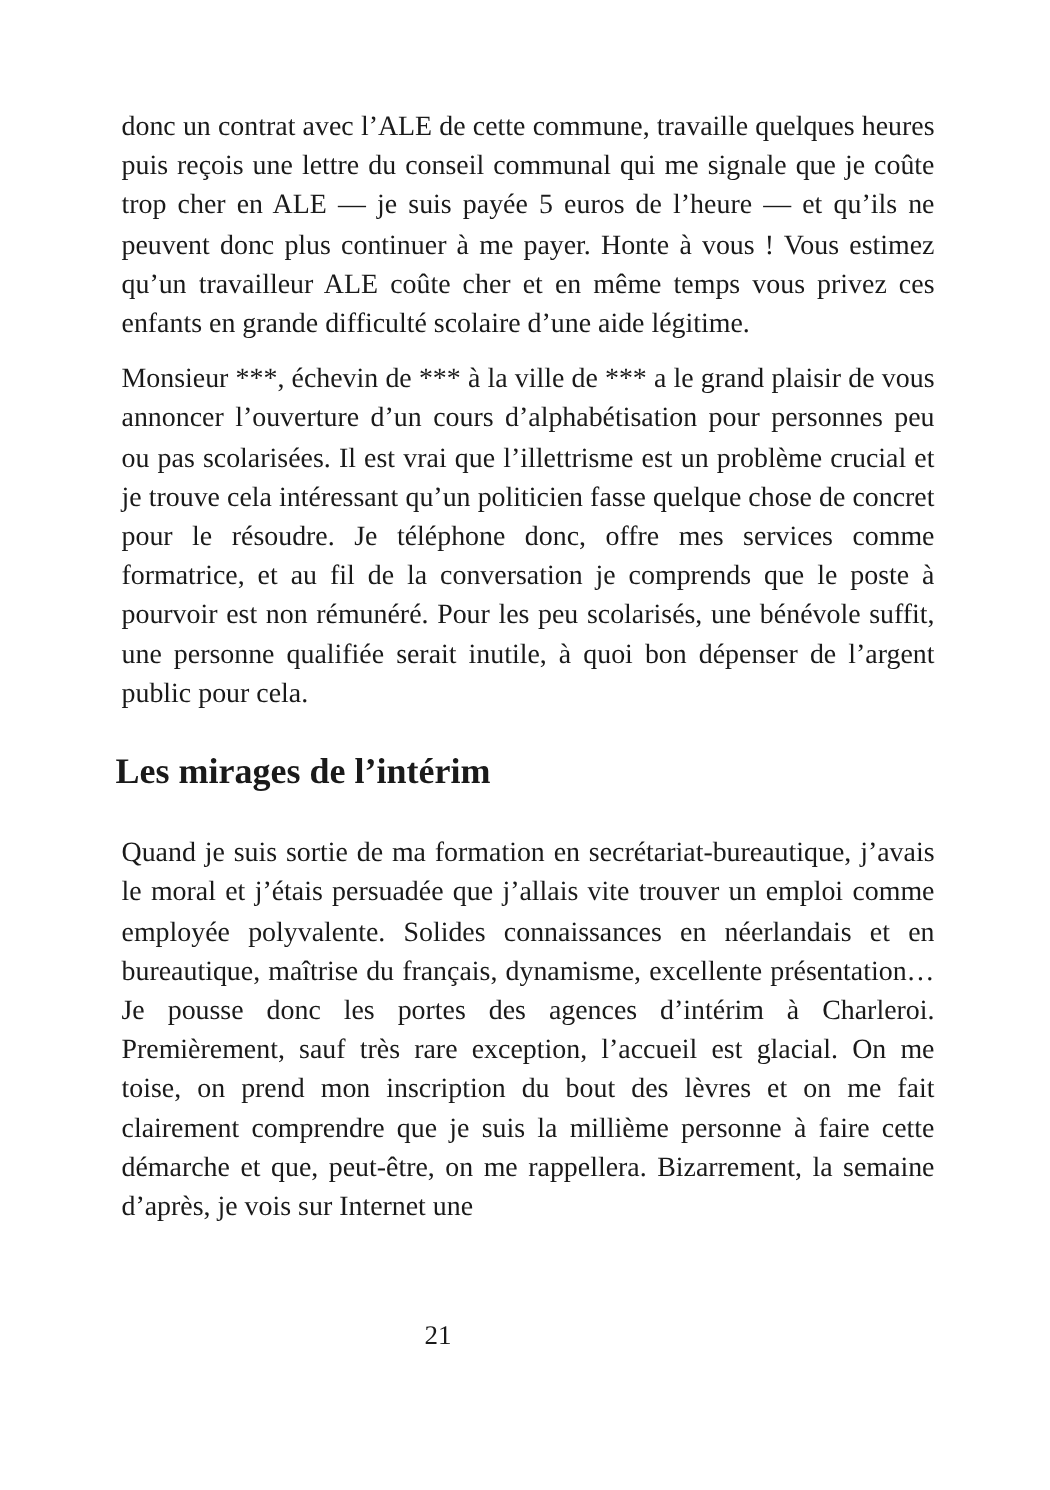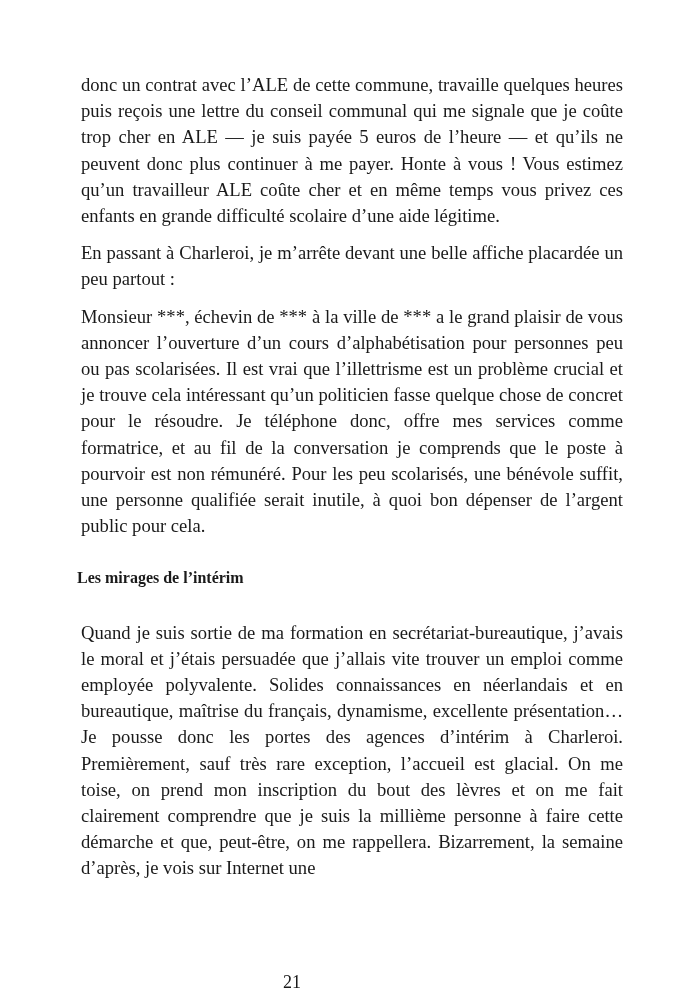--- a/index.html
+++ b/index.html
@@ -4,31 +4,30 @@
 <style>
   html, body { margin: 0; padding: 0; background: #ffffff; }
   body { width: 700px; height: 993px; position: relative; overflow: hidden; }
   .page {
     position: absolute; left: 77px; top: 72px; width: 546px;
     font-family: "Liberation Serif", "DejaVu Serif", serif;
     font-size: 18.6px; line-height: 26.2px; color: #1a1a1a;
   }
   .para { margin: 0 0 11px 4px; text-align: justify; hyphens: none; }
   .heading {
-    font-weight: bold; font-size: 16px; margin: 26px 0 28px 0;
+    font-weight: bold; font-size: 24px; margin: 26px 0 28px 0;
   }
   .page-number {
-    position: absolute; top: 972px; left: 0; width: 584px; text-align: center;
+    position: absolute; top: 880px; left: 0; width: 584px; text-align: center;
     font-family: "Liberation Serif", "DejaVu Serif", serif; font-size: 18px; color: #1a1a1a;
   }
 </style>
 </head>
 <body>
 
 <div class="page">
   <p class="para">donc un contrat avec l’ALE de cette commune, travaille quelques heures puis reçois une lettre du conseil communal qui me signale que je coûte trop cher en ALE — je suis payée 5 euros de l’heure — et qu’ils ne peuvent donc plus continuer à me payer. Honte à vous ! Vous estimez qu’un travailleur ALE coûte cher et en même temps vous privez ces enfants en grande difficulté scolaire d’une aide légitime.</p>
-  <p class="para">En passant à Charleroi, je m’arrête devant une belle affiche placardée un peu partout :</p>
   <p class="para">Monsieur ***, échevin de *** à la ville de *** a le grand plaisir de vous annoncer l’ouverture d’un cours d’alphabétisation pour personnes peu ou pas scolarisées. Il est vrai que l’illettrisme est un problème crucial et je trouve cela intéressant qu’un politicien fasse quelque chose de concret pour le résoudre. Je téléphone donc, offre mes services comme formatrice, et au fil de la conversation je comprends que le poste à pourvoir est non rémunéré. Pour les peu scolarisés, une bénévole suffit, une personne qualifiée serait inutile, à quoi bon dépenser de l’argent public pour cela.</p>
   <h2 class="heading">Les mirages de l’intérim</h2>
   <p class="para">Quand je suis sortie de ma formation en secrétariat-bureautique, j’avais le moral et j’étais persuadée que j’allais vite trouver un emploi comme employée polyvalente. Solides connaissances en néerlandais et en bureautique, maîtrise du français, dynamisme, excellente présentation… Je pousse donc les portes des agences d’intérim à Charleroi. Premièrement, sauf très rare exception, l’accueil est glacial. On me toise, on prend mon inscription du bout des lèvres et on me fait clairement comprendre que je suis la millième personne à faire cette démarche et que, peut-être, on me rappellera. Bizarrement, la semaine d’après, je vois sur Internet une</p>
 </div>
 
 <div class="page-number">21</div>
 
 </body></html>

